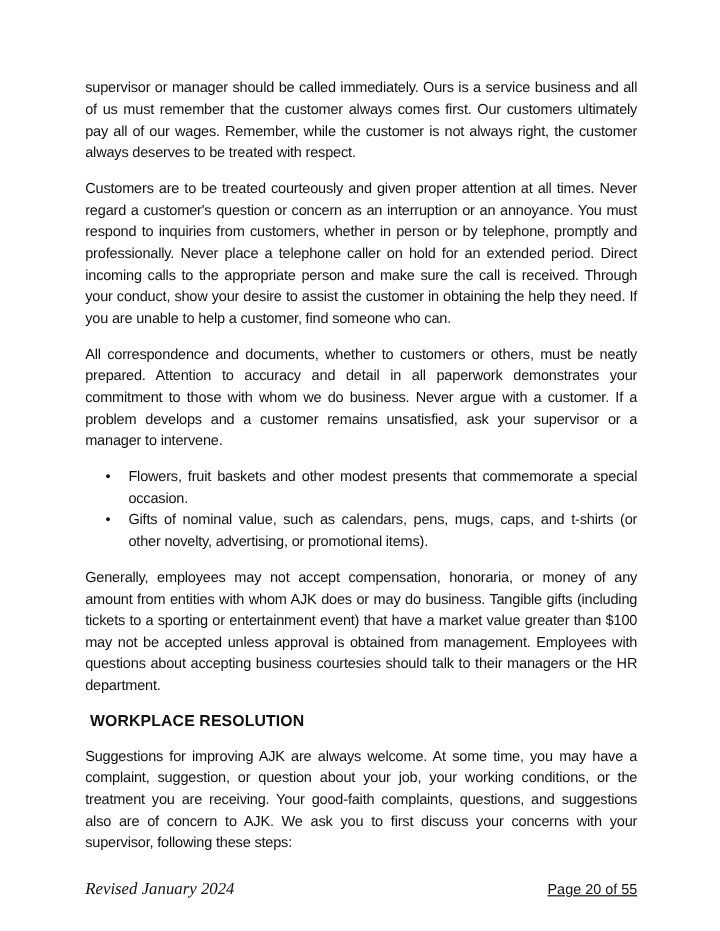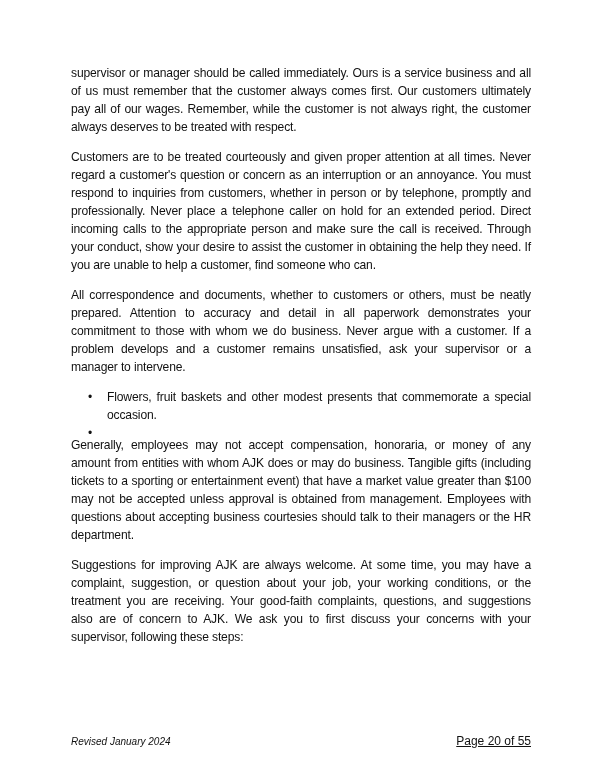--- a/index.html
+++ b/index.html
@@ -18,42 +18,44 @@
     }
     h2.indent { padding-left: 4px; }
     ul { margin: 0 0 12px 0; padding: 0; list-style: none; }
     li { position: relative; padding-left: 36px; text-align: justify; }
     li .bullet { position: absolute; left: 17px; top: 0; }
     .footer {
       position: absolute; left: 71px; top: 734px; width: 460px;
       font-family: "Liberation Sans", sans-serif; color: #111;
       display: flex; justify-content: space-between; align-items: baseline;
     }
-    .footer .rev { font-style: italic; font-size: 10px; }
+    .footer .rev { font-style: italic; font-size: 14px; font-family: Liberation Serif, serif; }
     .footer .pg { font-size: 12px; text-decoration: underline; }
   </style>
 </head>
 <body>
 
 <div class="page">
   <p>supervisor or manager should be called immediately.  Ours is a service business and all of us must remember that the customer always comes first.  Our customers ultimately pay all of our wages. Remember, while the customer is not always right, the customer always deserves to be treated with respect.</p>
   <p>Customers are to be treated courteously and given proper attention at all times.  Never regard a customer's question or concern as an interruption or an annoyance.  You must respond to inquiries from customers, whether in person or by telephone, promptly and professionally. Never place a telephone caller on hold for an extended period.  Direct incoming calls to the appropriate person and make sure the call is received.  Through your conduct, show your desire to assist the customer in obtaining the help they need.  If you are unable to help a customer, find someone who can.</p>
   <p>All correspondence and documents, whether to customers or others, must be neatly prepared. Attention to accuracy and detail in all paperwork demonstrates your commitment to those with whom we do business.  Never argue with a customer.  If a problem develops and a customer remains unsatisfied, ask your supervisor or a manager to intervene.</p>
 
   <ul>
     <li>
       <span class="bullet">•</span>
       <span>Flowers, fruit baskets and other modest presents that commemorate a special occasion.</span>
     </li>
     <li>
       <span class="bullet">•</span>
+      <span>Gifts of nominal value, such as calendars, pens, mugs, caps, and t-shirts (or other novelty, advertising, or promotional items).</span>
     </li>
   </ul>
   <p>Generally, employees may not accept compensation, honoraria, or money of any amount from entities with whom AJK does or may do business.  Tangible gifts (including tickets to a sporting or entertainment event) that have a market value greater than $100 may not be accepted unless approval is obtained from management.  Employees with questions about accepting business courtesies should talk to their managers or the HR department.</p>
 
+  <h2 class="indent">WORKPLACE RESOLUTION</h2>
   <p>Suggestions for improving AJK are always welcome.  At some time, you may have a complaint, suggestion, or question about your job, your working conditions, or the treatment you are receiving.  Your good-faith complaints, questions, and suggestions also are of concern to AJK. We ask you to first discuss your concerns with your supervisor, following these steps:</p>
 
 </div>
 
 <div class="footer">
   <span class="rev">Revised January 2024</span>
   <span class="pg">Page 20 of 55</span>
 </div>
 
 </body></html>

